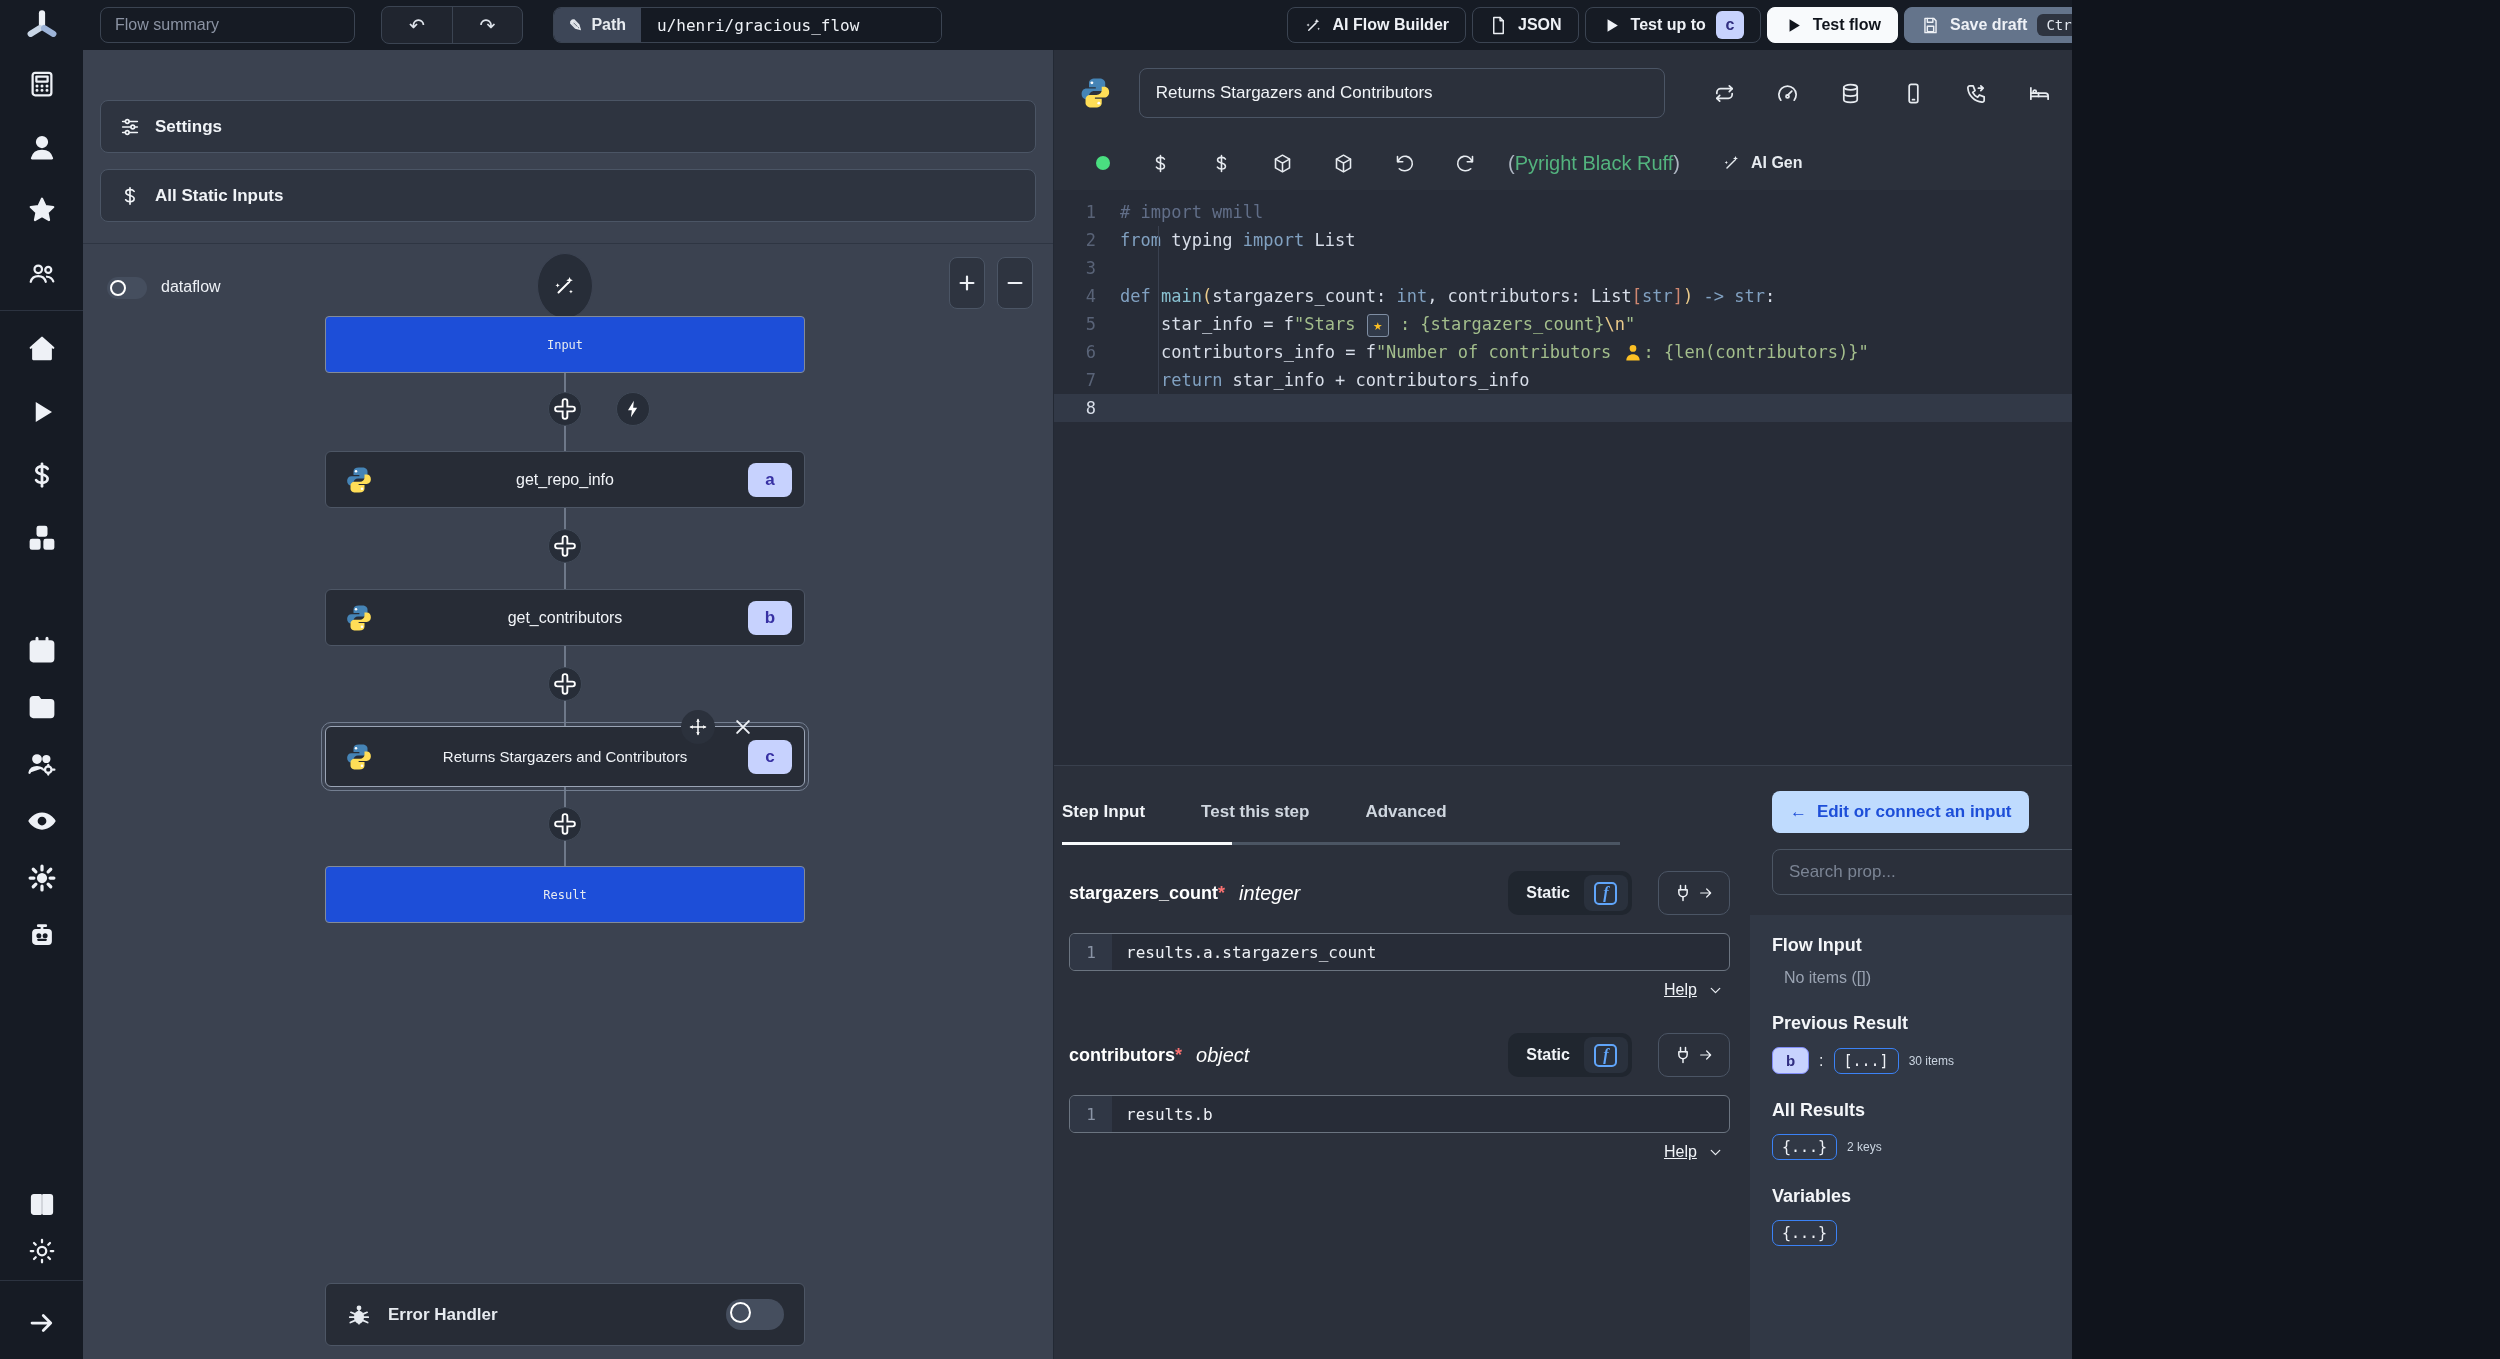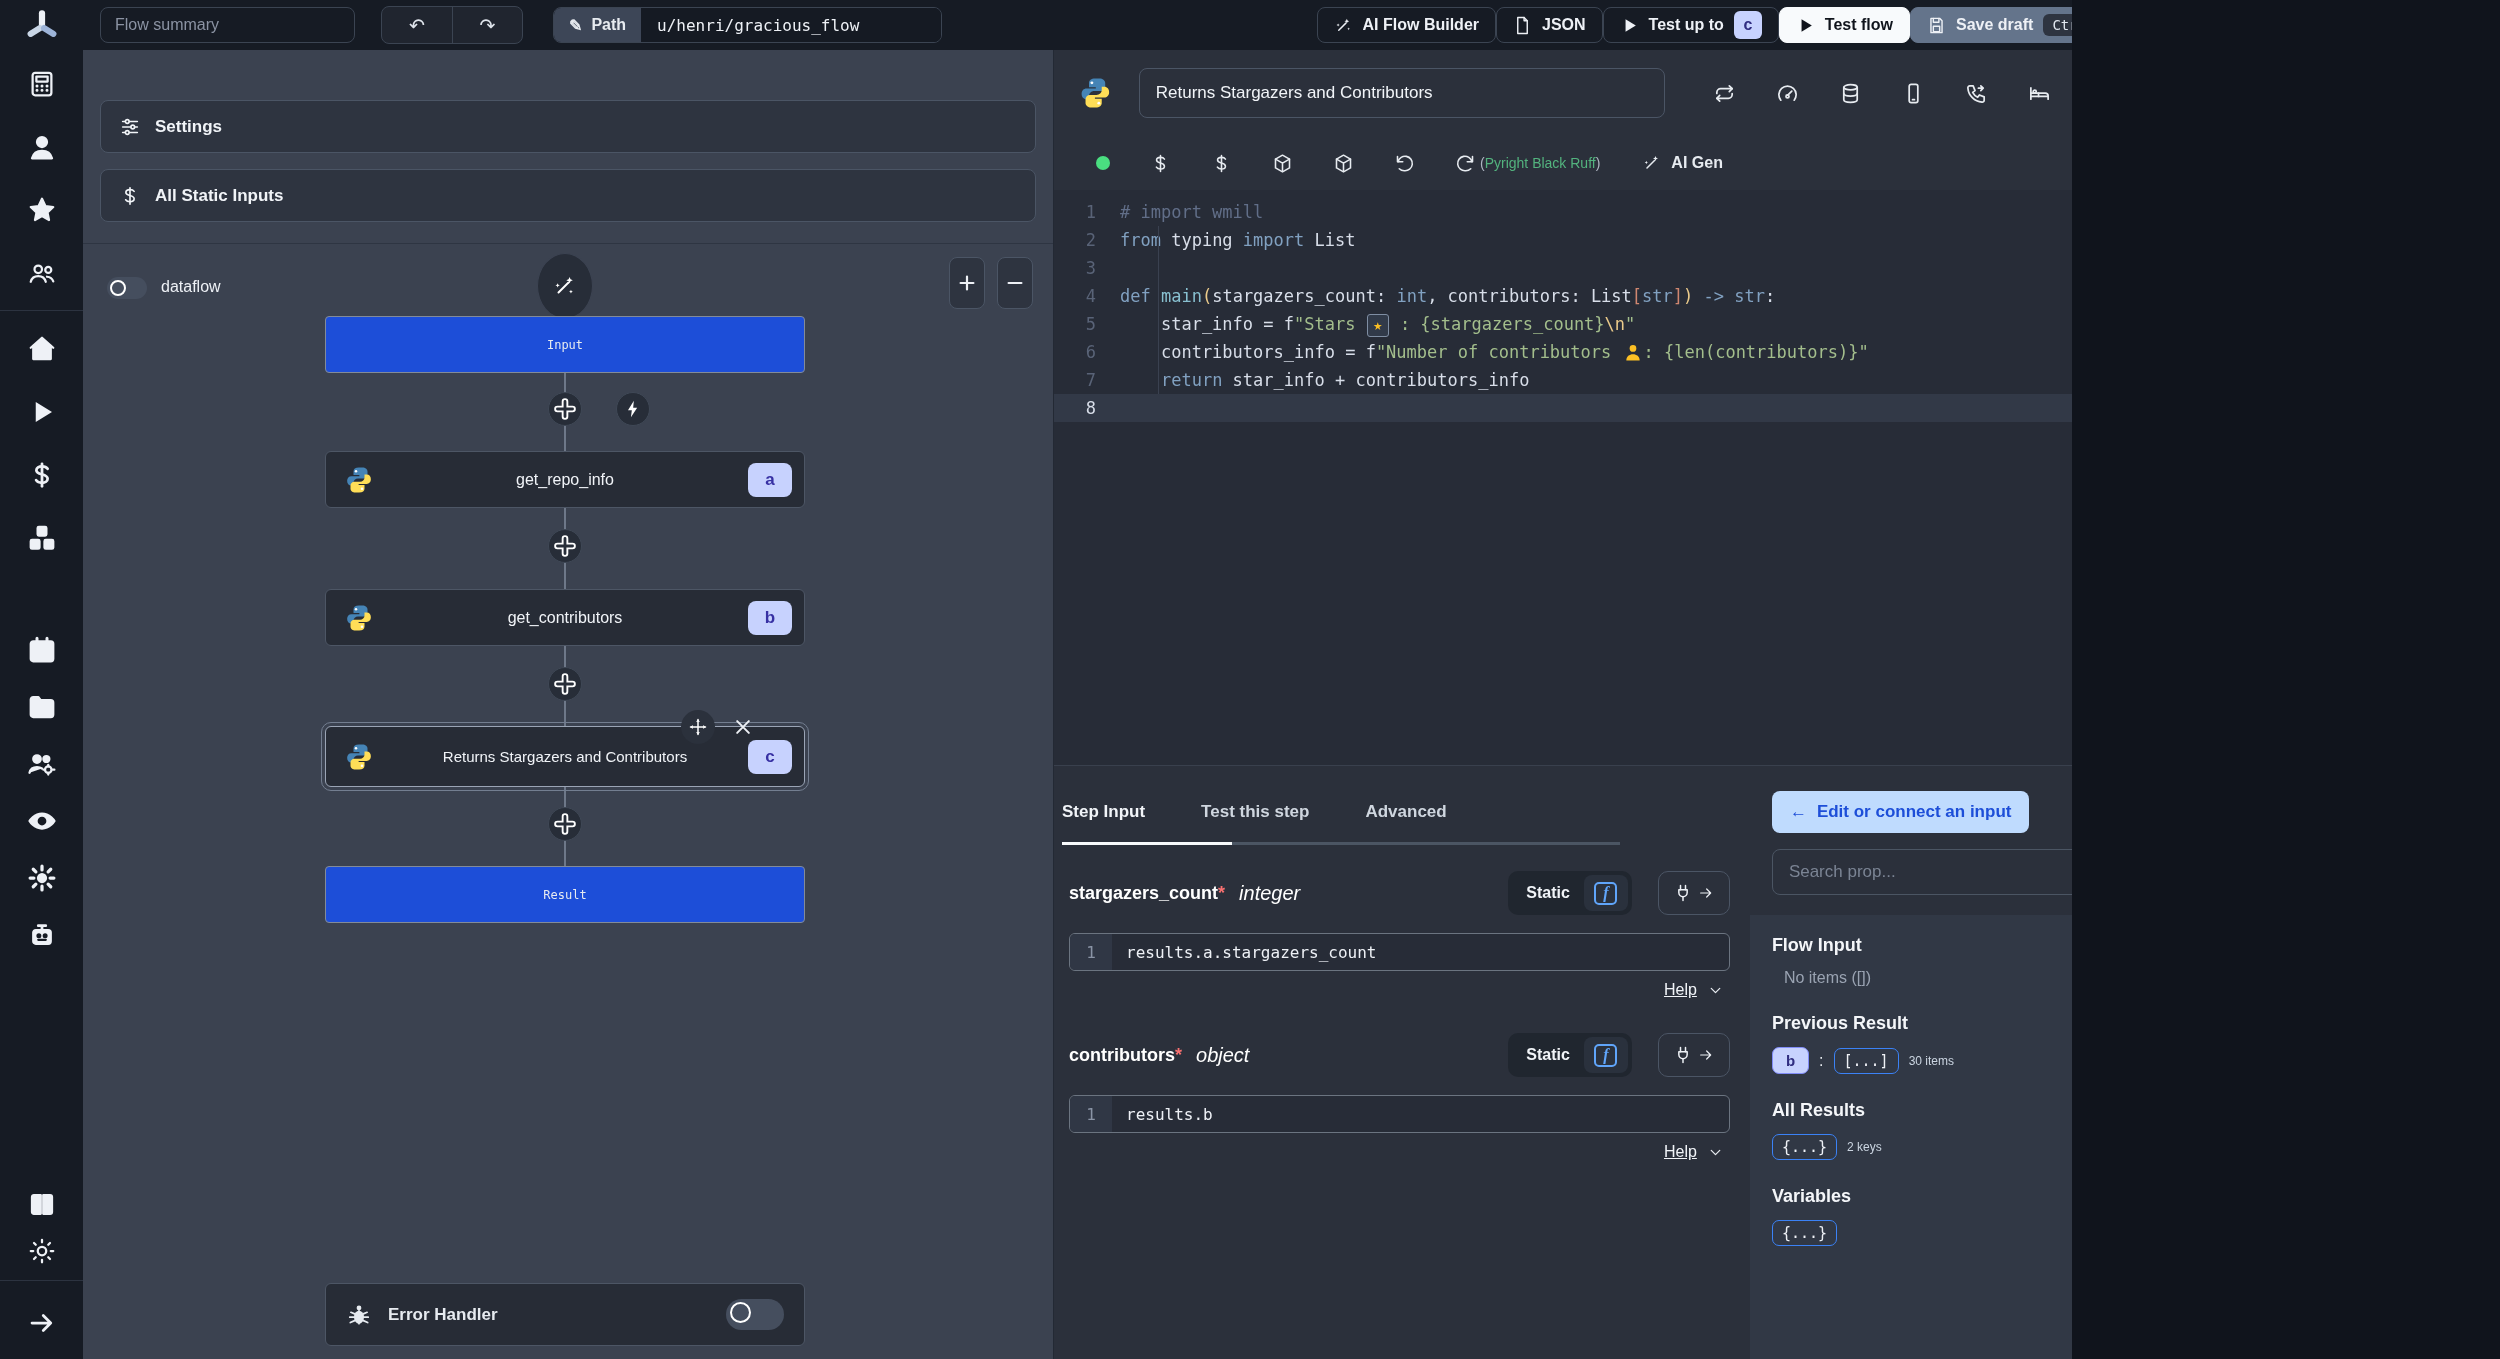--- a/index.html
+++ b/index.html
@@ -33,21 +33,21 @@
   
   #topbar { height:50px; background:#161b24; display:flex; align-items:center; padding:0 12px 0 17px; gap:0; }
   .tb-input { width:255px; height:36px; border:1px solid #3b4452; border-radius:8px; background:transparent; color:#e7ebf0; font-size:16px; padding:0 14px; }
   .tb-input::placeholder { color:#8b93a3; }
   .undo-redo { display:flex; margin-left:26px; border:1px solid #3b4452; border-radius:8px; overflow:hidden; background:#20252f; }
   .undo-redo button { width:70px; height:36px; font-size:19px; color:#dfe4eb; display:flex; align-items:center; justify-content:center; }
   .undo-redo button + button { border-left:1px solid #3b4452; }
   .path-chip { display:flex; margin-left:30px; height:36px; border-radius:8px; overflow:hidden; border:1px solid #3b4452; }
   .path-chip .seg1 { background:#3d4657; display:flex; align-items:center; gap:9px; padding:0 15px; font-weight:700; font-size:16px; }
   .path-chip .seg2 { background:#151a23; display:flex; align-items:center; padding:0 16px; font-family:"DejaVu Sans Mono", monospace; font-size:16px; color:#eef1f6; min-width:300px; }
-  .tb-right { margin-left:auto; display:flex; align-items:center; gap:0; }
+  .tb-right { margin-left:auto; display:flex; align-items:center; gap:6px; }
   .btn { display:inline-flex; align-items:center; gap:10px; height:36px; padding:0 16px; border:1px solid #3b4452; border-radius:8px; font-size:16px; font-weight:700; color:#eef1f6; background:transparent; }
   .btn .ic { width:19px; height:19px; }
   .btn.white { background:#f8fafc; color:#10141c; border-color:#f8fafc; }
   .btn.slate { background:#64748b; border-color:#64748b; }
   .kbd { background:#2e3440; border-radius:6px; padding:3px 9px; font-family:"DejaVu Sans Mono", monospace; font-size:14px; font-weight:400; color:#e2e8f0; }
   .chip-key { background:#c7d2fe; color:#312e81; border-radius:6px; min-width:28px; height:28px; display:inline-flex; align-items:center; justify-content:center; font-weight:700; font-size:16px; padding:0 6px; }
   .deploy-split { display:flex; align-items:stretch; height:36px; background:#64748b; border-radius:16px; overflow:hidden; }
   .deploy-split .dpart { display:flex; align-items:center; gap:10px; padding:0 16px; font-size:16px; font-weight:700; }
   .deploy-split .ddiv { width:1px; background:#54617a; }
   .deploy-split .dchev { width:46px; display:flex; align-items:center; justify-content:center; }
@@ -84,21 +84,21 @@
   #step-panel { flex:1; display:flex; flex-direction:column; background:#2b303b; min-width:0; border-left:1px solid #232934; }
   .sp-header { height:86px; display:flex; align-items:center; padding:0 44px 0 24px; gap:0; }
   .sp-title { width:572px; height:50px; margin-left:26px; background:transparent; border:1px solid #4b5565; border-radius:8px; color:#f1f4f8; font-size:17px; padding:0 16px; }
   .hdr-icons { display:flex; align-items:center; gap:40px; margin-left:48px; color:#e7ebf0; }
   .hdr-icons .ic { width:23px; height:23px; }
   .save-ws { margin-left:auto; display:flex; align-items:center; gap:10px; font-size:17px; font-weight:700; }
   .sp-toolbar { height:54px; display:flex; align-items:center; padding:0 44px 0 42px; gap:0; color:#e7ebf0; }
   .dot { width:14px; height:14px; border-radius:50%; background:#4ade80; }
   .tbi { display:flex; align-items:center; justify-content:center; margin-left:40px; color:#e7ebf0; }
   .tbi .ic { width:21px; height:21px; }
-  .assist { margin-left:4px; font-size:14px; color:#aeb6c2; }
+  .assist { margin-left:32px; font-size:20px; color:#aeb6c2; }
   .assist .gr { color:#53b37e; }
   .aigen { margin-left:42px; display:flex; align-items:center; gap:9px; font-size:16px; font-weight:700; }
   .lib-btn { margin-left:auto; color:#d6dce4; }
 
   #code-wrap { flex:1; background:#272c37; position:relative; overflow:hidden; padding-top:8px; }
   .code-line { position:relative; height:28px; line-height:28px; font-family:"DejaVu Sans Mono", monospace; font-size:17px; padding-left:66px; white-space:pre; color:#d8dee9; }
   .code-line .ln { position:absolute; left:0; width:42px; text-align:right; color:#596377; }
   .code-line.active { background:#323947; }
   .code-line.active .ln { color:#d8dee9; }
   .tk-cm{color:#616e88} .tk-kw{color:#81a1c1} .tk-fn{color:#88c0d0} .tk-st{color:#a3be8c}

